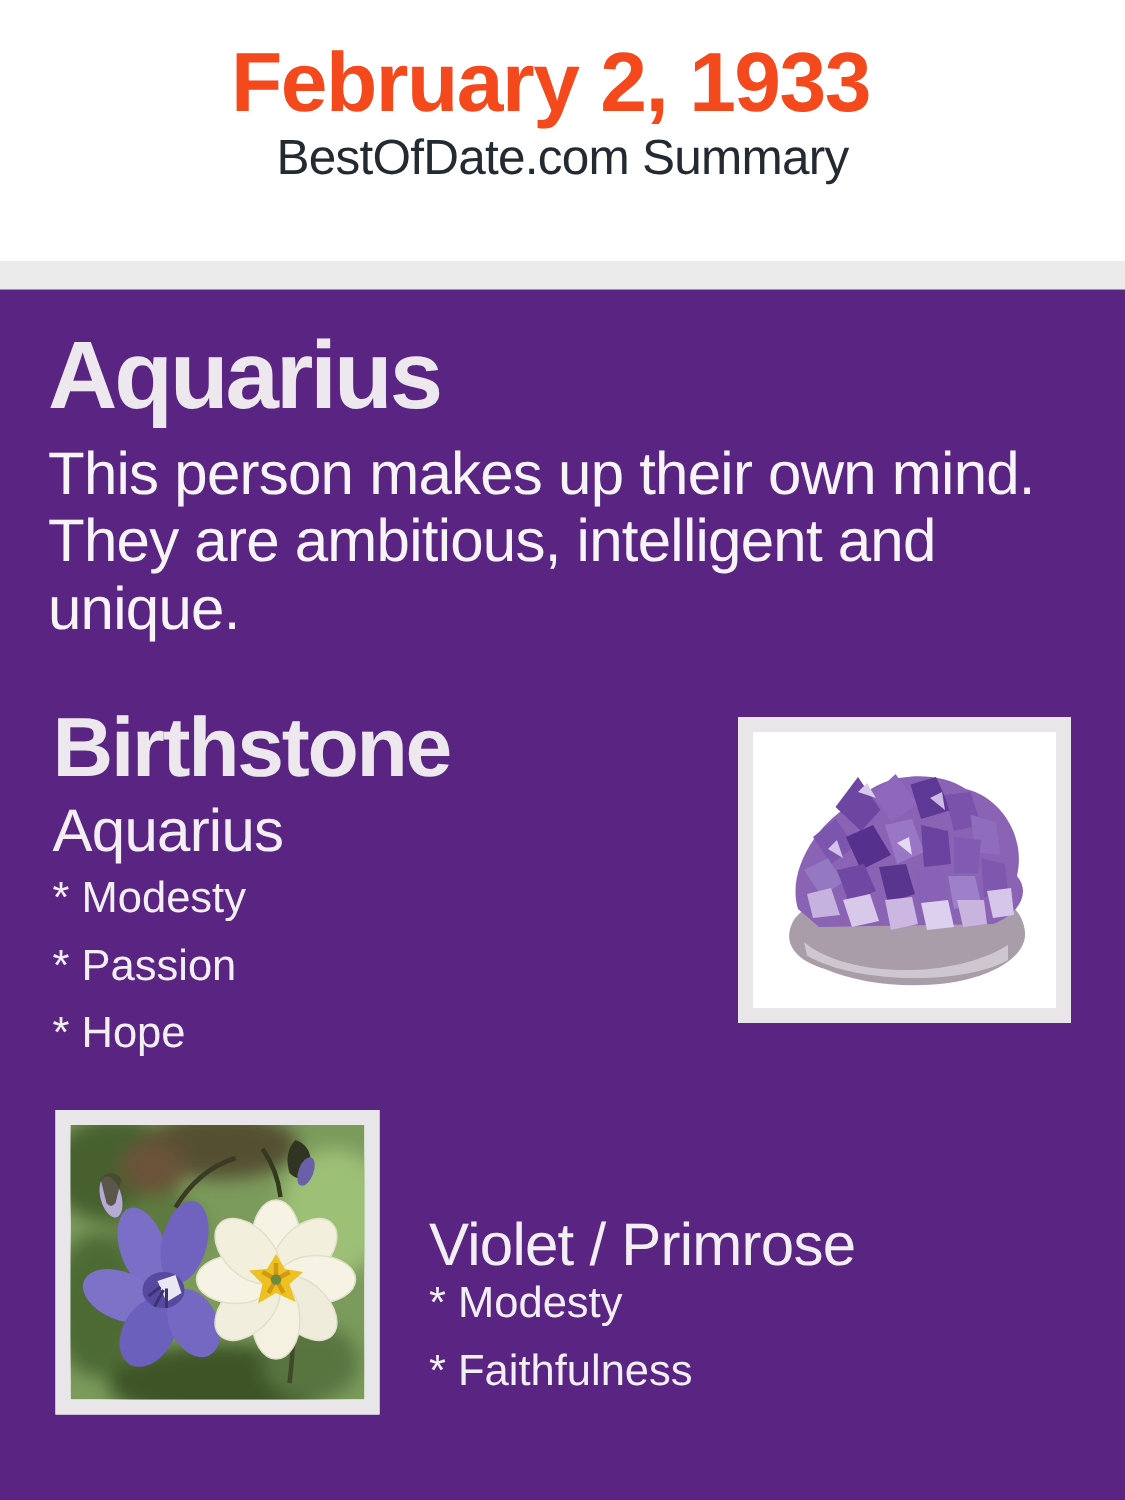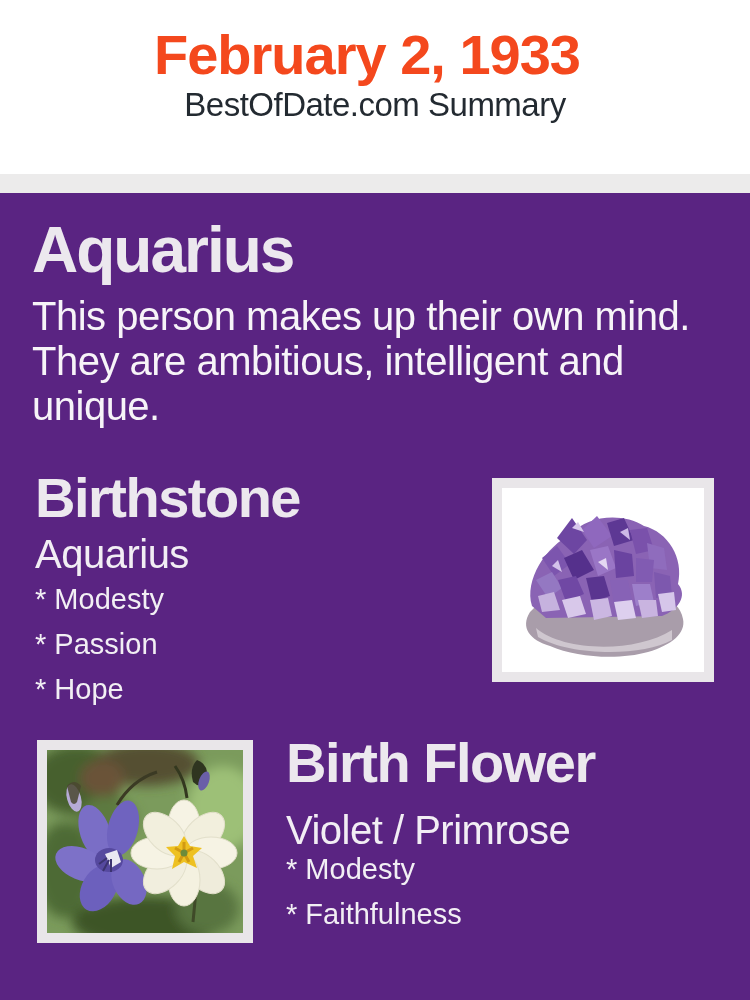--- a/index.html
+++ b/index.html
@@ -191,20 +191,19 @@
         <ellipse cx="118" cy="122" rx="16" ry="26" fill="#f1eede" transform="rotate(45 118 122)"></ellipse>
         <ellipse cx="110" cy="103" rx="16" ry="26" fill="#f6f3e4" transform="rotate(90 110 103)"></ellipse>
         <ellipse cx="118" cy="84" rx="16" ry="26" fill="#f2efdd" transform="rotate(135 118 84)"></ellipse>
       </g>
       <path d="M137 86 L143 96 L155 98 L146 106 L150 118 L137 112 L125 119 L128 106 L119 97 L131 96 Z" fill="#eec122"></path>
       <path d="M137 92 L137 103 M128 98 L137 103 M146 98 L137 103 M132 112 L137 103 M142 112 L137 103" stroke="#d29a12" stroke-width="3"></path>
       <circle cx="137" cy="103" r="3.5" fill="#6d8b3a"></circle>
     </svg>
   </figure>
 
-  <div class="section-heading flower-heading">Birth Flower</div>
   <div class="section-sub flower-name">Violet / Primrose</div>
   <ul class="trait-list flower-traits">
     <li>* Modesty</li>
     <li>* Faithfulness</li>
   </ul>
 
 </div>
 
 </body></html>

